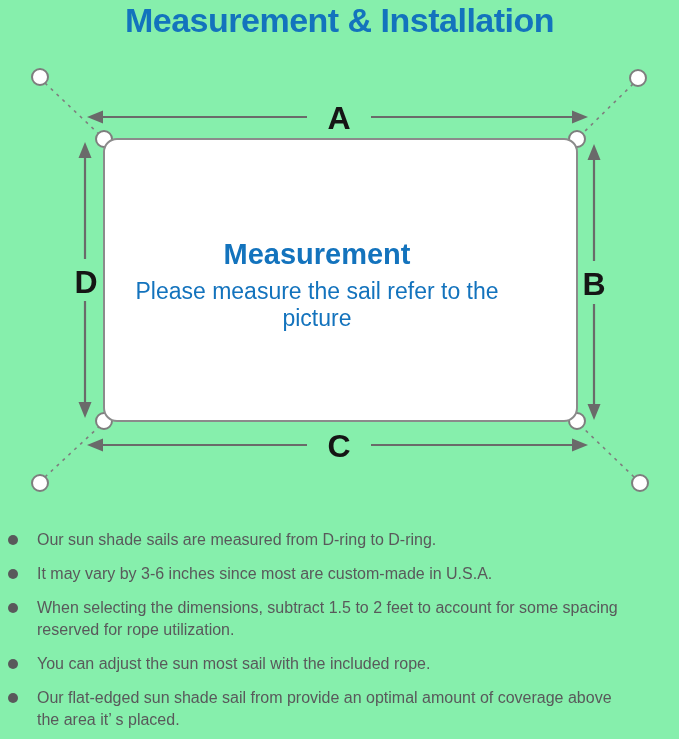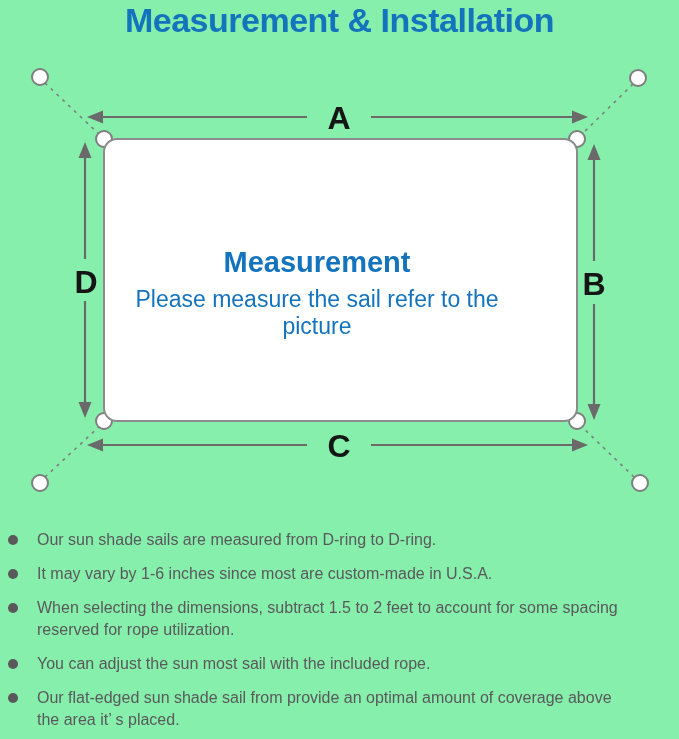--- a/index.html
+++ b/index.html
@@ -33,21 +33,21 @@
   .sail-rect{fill:#ffffff;stroke:#8b8b8b;stroke-width:2;}
   .arrow-line{stroke:var(--arrow-gray);stroke-width:2.2;fill:none;}
   .arrow-head{fill:var(--arrow-gray);stroke:none;}
   .dim-label{
     font-family:"Liberation Sans", sans-serif;
     font-weight:bold;font-size:32px;fill:var(--label-black);
     text-anchor:middle;
   }
 
   .center-text{
-    position:absolute;left:104px;top:246px;width:426px;
+    position:absolute;left:104px;top:238px;width:426px;
     text-align:center;
   }
   .center-text h2{
     margin:0;font-size:29px;font-weight:bold;color:var(--accent-blue);
   }
   .center-text p{
     margin:7px 0 0 0;font-size:23px;color:var(--accent-blue);
   }
 
   .notes{
@@ -136,21 +136,21 @@
     <p>Please measure the sail refer to the picture</p>
   </div>
 
   <ul class="notes">
     <li>
       <span class="bullet-dot"></span>
       <span class="note-text">Our sun shade sails are measured from D-ring to D-ring.</span>
     </li>
     <li>
       <span class="bullet-dot"></span>
-      <span class="note-text">It may vary by 1-6 inches since most are custom-made in U.S.A.</span>
+      <span class="note-text">It may vary by 3-6 inches since most are custom-made in U.S.A.</span>
     </li>
     <li>
       <span class="bullet-dot"></span>
       <span class="note-text">When selecting the dimensions, subtract 1.5 to 2 feet to account for some spacing
 reserved for rope utilization.</span>
     </li>
     <li>
       <span class="bullet-dot"></span>
       <span class="note-text">You can adjust the sun most sail with the included rope.</span>
     </li>

